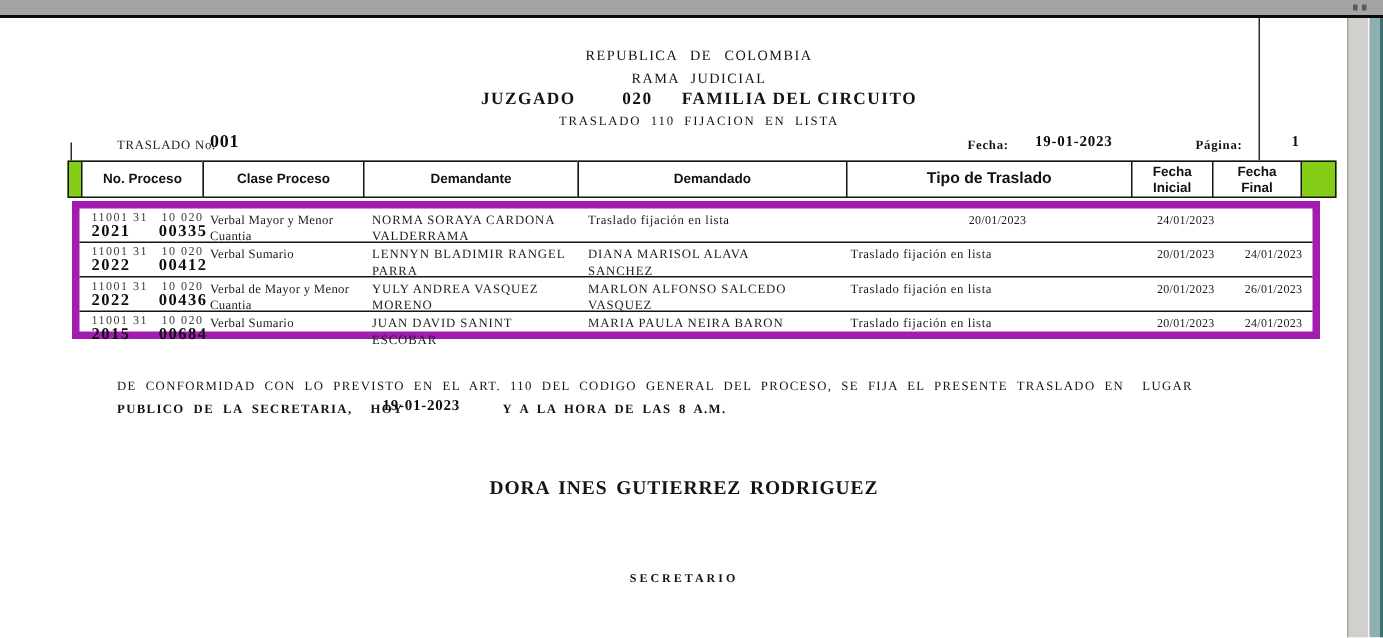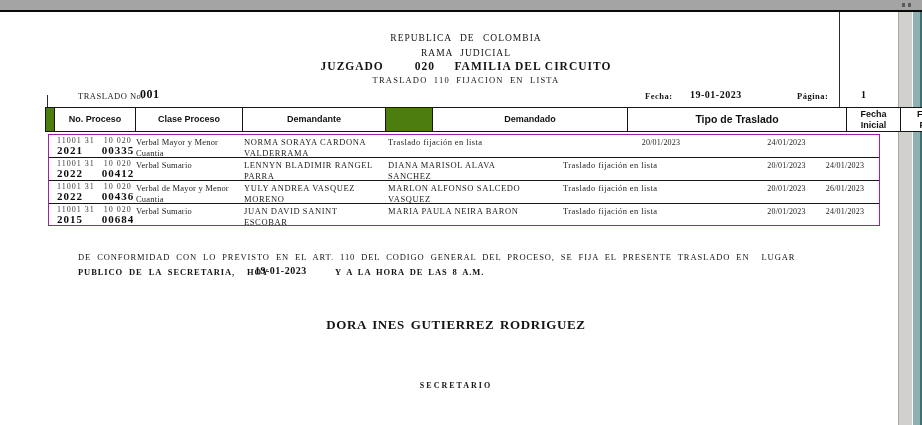--- a/index.html
+++ b/index.html
@@ -34,30 +34,30 @@
   .lblb { position:absolute; font-size:8.5px; font-weight:bold; letter-spacing:.5px; color:#141414; }
   .valb { position:absolute; font-weight:bold; color:#0e0e0e; }
   #traslado-no-label { left:78px; top:91px; }
   #traslado-no-value { left:140px; top:87px; font-size:12px; letter-spacing:.5px; }
   #fecha-label  { left:645px; top:91px; }
   #fecha-value  { left:690px; top:89px; font-size:10px; letter-spacing:.5px; }
   #pagina-label { left:797px; top:91px; }
   #pagina-value { left:861px; top:89px; font-size:10px; }
 
   
-  .tbl-header-box { position:absolute; left:45px; top:107px; width:846px; height:25px; border:1px solid #151515; background:#4d7c0f; }
+  .tbl-header-box { position:absolute; left:45px; top:107px; width:846px; height:25px; border:1px solid #151515; background:#84cc16; }
   .hdr-cells { position:absolute; left:8px; top:-1px; height:25px; display:flex; }
   .hcell { border:1px solid #151515; margin-right:-1px; background:#fff; display:flex; flex-direction:column;
            align-items:center; justify-content:center; text-align:center;
            font-family:"Liberation Sans","DejaVu Sans",sans-serif; font-weight:bold; font-size:9px; line-height:1.15; color:#111; }
-  .hc1{width:82px;} .hc2{width:108px;} .hc3{width:144px;} .hc4{width:196px;margin-left:47px;}
-  .hc5{width:220px; font-size:10.5px;} .hc6{width:55px;} .hc7{width:60px;}
+  .hc1{width:82px;} .hc2{width:108px;} .hc3{width:144px;} .hc4{width:180px;}
+  .hc5{width:191px; font-size:10.5px;} .hc6{width:55px;} .hc7{width:60px;}
 
   
-  .tbl-body-box { position:absolute; left:48px; top:134px; width:832px; height:92px; border:1px solid #a21caf; background:#fff; }
+  .tbl-body-box { position:absolute; left:48px; top:134px; width:832px; height:92px; border:5px solid #a21caf; background:#fff; }
   .trow { display:grid; grid-template-columns:87px 108px 144px 175px 196px 55px 62px; height:23px;
           border-bottom:1px solid #151515; overflow:hidden; color:#1c1c1c; }
   .trow:last-child { border-bottom:none; }
   .c-proc { padding-left:8px; padding-top:1px; }
   .proc1 { font-size:8px; letter-spacing:1px; white-space:pre; color:#3a3a3a; }
   .proc2 { font-size:11px; font-weight:bold; letter-spacing:1px; white-space:pre; margin-top:-1px; color:#0d0d0d; }
   .c-clase { font-size:8.5px; letter-spacing:.2px; padding-top:2px; padding-right:6px; line-height:1.25; }
   .c-dte   { font-size:8.5px; letter-spacing:.6px; padding-top:2px; padding-right:10px; line-height:1.25; }
   .c-ddo   { font-size:8.5px; letter-spacing:.6px; padding-top:2px; padding-right:24px; line-height:1.25; }
   .c-tipo  { font-size:8.5px; letter-spacing:.4px; padding-top:2px; }

